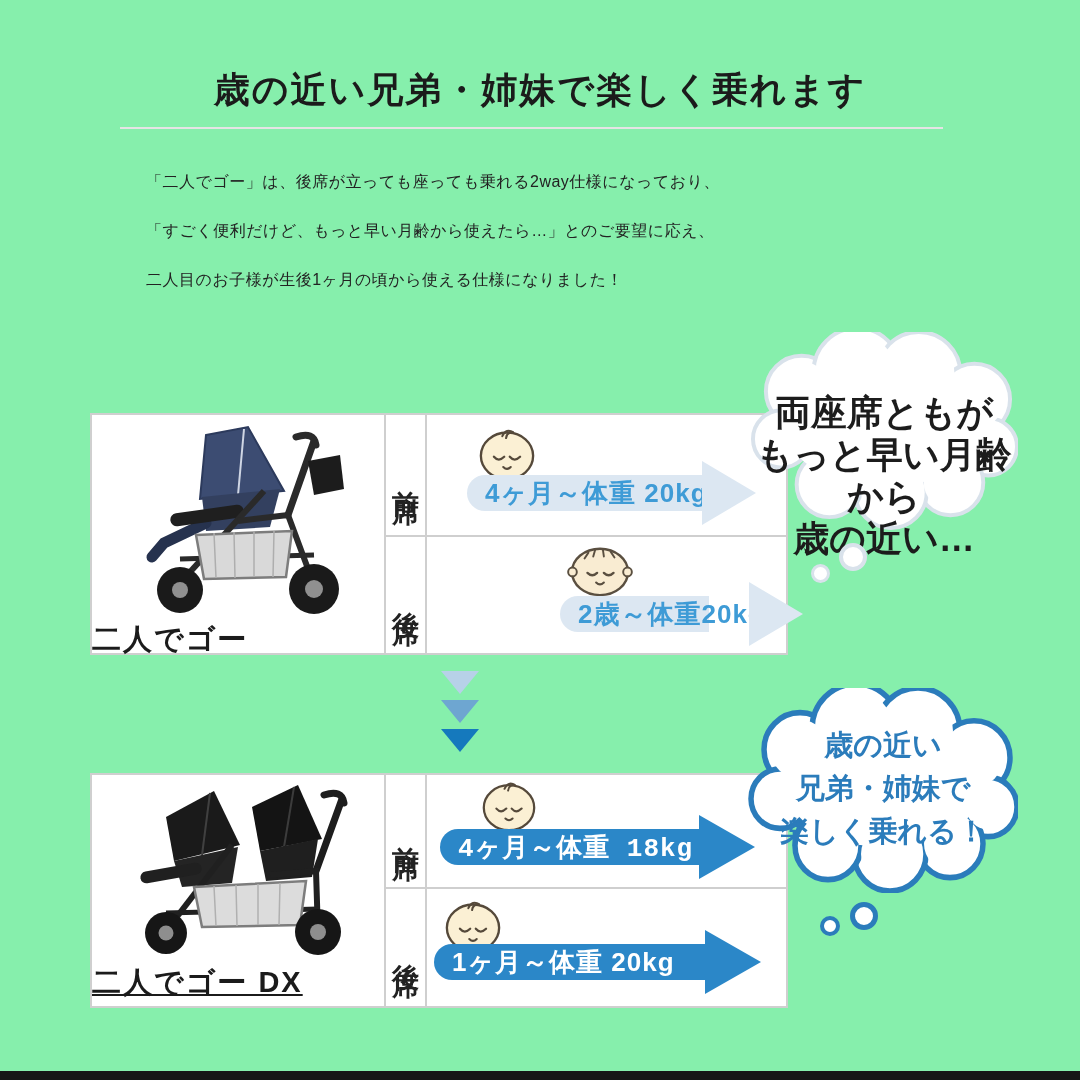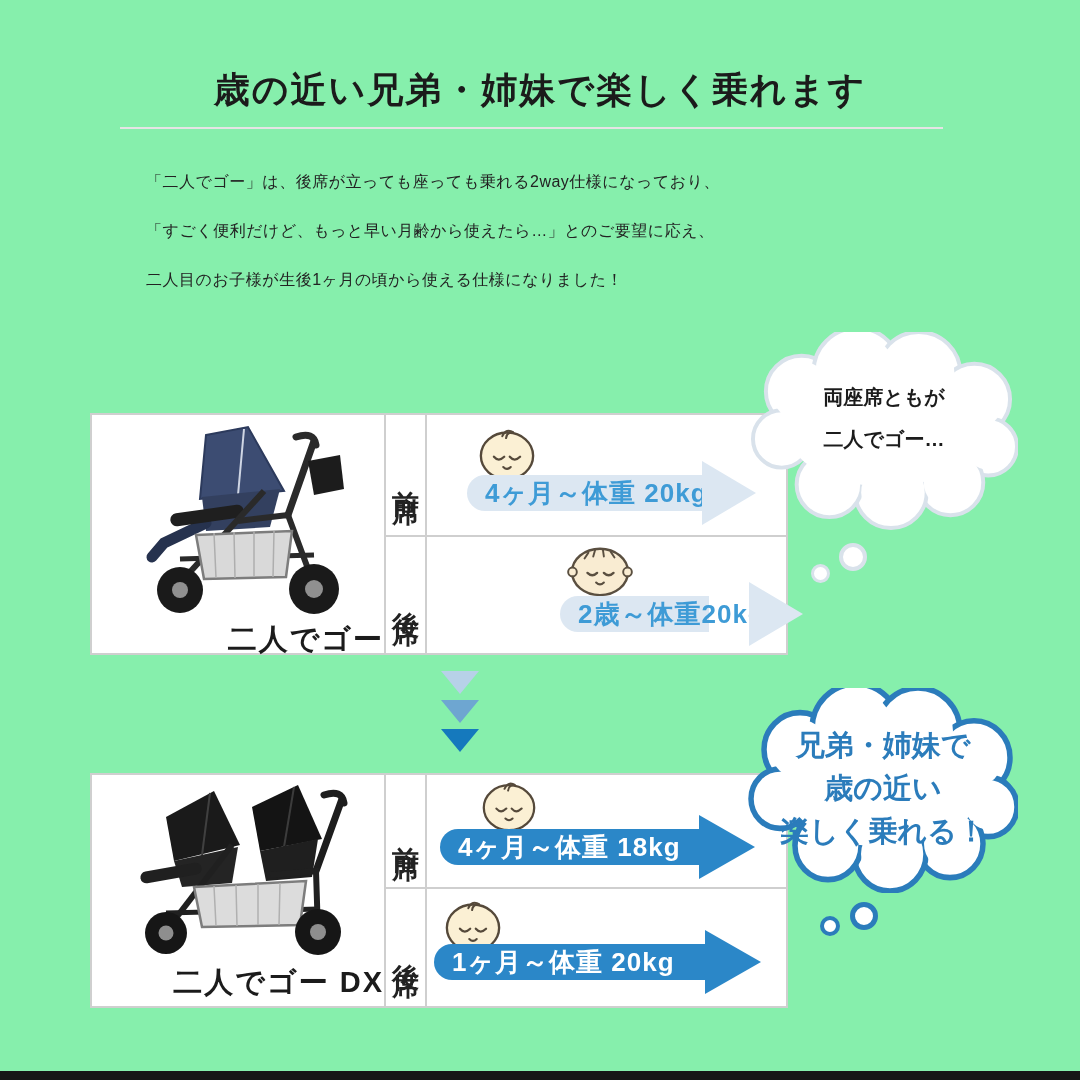--- a/index.html
+++ b/index.html
@@ -16,21 +16,21 @@
   
   .intro{position:absolute;left:146px;top:157px;width:810px;font-size:16px;line-height:49px;color:#222;letter-spacing:.5px;}
   
   .panel{position:absolute;left:90px;width:698px;border:2px solid #cfcfcf;background:#fff;box-sizing:border-box;}
   #panel-1{top:413px;height:242px;}
   #panel-2{top:773px;height:235px;}
   .v-line{position:absolute;top:0;bottom:0;width:2px;background:#cfcfcf;}
   .h-line{position:absolute;height:2px;background:#cfcfcf;right:0;}
   .product-cell{position:absolute;left:0;top:0;bottom:0;width:292px;}
   .product-img{position:absolute;}
-  .product-label{position:absolute;left:0;width:292px;text-align:right;font-size:29px;font-weight:bold;color:#1b1b1b;letter-spacing:2px;}
+  .product-label{position:absolute;left:0;width:292px;text-align:left;font-size:29px;font-weight:bold;color:#1b1b1b;letter-spacing:2px;}
   .seat-cell{position:absolute;left:292px;width:43px;display:flex;align-items:center;justify-content:center;}
   .seat-cell span{writing-mode:vertical-rl;text-orientation:upright;font-size:27px;font-weight:600;letter-spacing:6px;color:#222;}
   .face-icon{position:absolute;}
   
   .range-arrow{position:absolute;display:flex;align-items:center;height:64px;}
   .range-arrow .pill{
     height:36px;border-radius:18px 0 0 18px;display:flex;align-items:center;
     padding-left:18px;box-sizing:border-box;white-space:nowrap;
     font-size:26px;font-weight:bold;letter-spacing:1px;
   }
@@ -47,21 +47,21 @@
   
   .bubble{position:absolute;}
   #bubble-1{left:750px;top:332px;width:268px;height:252px;}
   #bubble-2{left:748px;top:688px;width:270px;height:252px;}
   .cloud{position:absolute;left:0;top:0;width:100%;}
   #bubble-1 .cloud{height:198px;}
   #bubble-2 .cloud{height:205px;}
   .cloud .lobes{stroke:var(--bubble-gray,#d9e2eb);stroke-width:4;}
   .cloud.blue .lobes{stroke:var(--bubble-blue,#2b7cbb);stroke-width:5.5;}
   .bubble-text{position:absolute;left:0;right:0;text-align:center;font-weight:bold;}
-  #bubble-1 .bubble-text{top:44px;font-size:20px;line-height:42px;color:#1c1c1c;}
+  #bubble-1 .bubble-text{top:60px;font-size:36px;line-height:42px;color:#1c1c1c;}
   #bubble-2 .bubble-text{top:36px;font-size:29px;line-height:43px;color:var(--bubble-blue,#2b7cbb);}
   .dot{position:absolute;background:#fff;border-radius:50%;box-sizing:border-box;}
   #bubble-1 .dot.big{left:89px;top:211px;width:28px;height:28px;border:4px solid var(--bubble-gray,#d9e2eb);}
   #bubble-1 .dot.small{left:61px;top:232px;width:19px;height:19px;border:3.5px solid var(--bubble-gray,#d9e2eb);}
   #bubble-2 .dot.big{left:102px;top:214px;width:28px;height:28px;border:5px solid var(--bubble-blue,#2b7cbb);}
   #bubble-2 .dot.small{left:72px;top:228px;width:20px;height:20px;border:4.5px solid var(--bubble-blue,#2b7cbb);}
   
   .bottom-bar{position:absolute;left:0;right:0;bottom:0;height:9px;background:var(--bottom-bar,#161616);}
 </style>
 </head>
@@ -165,38 +165,38 @@
         <path d="M56 148 L122 62" stroke="#202020" stroke-width="6" fill="none"></path>
         <path d="M208 150 L206 88 L160 92" stroke="#202020" stroke-width="6" fill="none"></path>
         <path d="M56 130 L208 126" stroke="#202020" stroke-width="5" fill="none"></path>
         <path d="M84 104 L196 98 L190 142 L92 144 Z" fill="#dcdcdc" stroke="#7d7d7d" stroke-width="2.5"></path>
         <path d="M104 103 L106 143 M126 102 L127 143 M148 101 L148 142 M170 100 L169 142" stroke="#b0b0b0" stroke-width="1.5"></path>
         <circle cx="56" cy="150" r="21" fill="#161616"></circle>
           <circle cx="56" cy="150" r="7.5" fill="#8e8e8e"></circle>
         <circle cx="208" cy="149" r="23" fill="#161616"></circle>
           <circle cx="208" cy="149" r="8" fill="#8e8e8e"></circle>
       </svg>
-      <div class="product-label" style="top:188px;">二人でゴー DX</div>
+      <div class="product-label" style="top:188px;text-decoration:underline;">二人でゴー DX</div>
     </div>
 
     <div class="seat-cell" style="top:0;height:112px;">
       <span>前席</span>
     </div>
     <div class="seat-cell" style="top:114px;height:117px;">
       <span>後席</span>
     </div>
 
     <svg class="face-icon" style="left:388px;top:3px;width:58px;height:54px;" viewBox="0 0 64 60">
       <ellipse cx="32" cy="33" rx="28" ry="25" fill="#fbf0d4" stroke="#55493a" stroke-width="2.5"></ellipse>
       <path d="M27 12 q4 -9 12 -4 q-7 -1 -8 6" fill="none" stroke="#55493a" stroke-width="2.2" stroke-linecap="round"></path>
       <path d="M18 34 q5 6 11 0 M35 34 q5 6 11 0" fill="none" stroke="#55493a" stroke-width="2.4" stroke-linecap="round"></path>
       <path d="M28 45 q4 4 8 0" fill="none" stroke="#55493a" stroke-width="2.2" stroke-linecap="round"></path>
     </svg>
     <div class="range-arrow solid" style="left:348px;top:40px;">
-      <div class="pill" style="width:259px;">
+      <div class="pill" style="width:259px;font-family:Liberation Mono, monospace;">
           <span>4ヶ月～体重 18kg</span>
         </div>
       <div class="head"></div>
     </div>
 
     <svg class="face-icon" style="left:350px;top:122px;width:62px;height:56px;" viewBox="0 0 64 60">
       <ellipse cx="32" cy="33" rx="28" ry="25" fill="#fbf0d4" stroke="#55493a" stroke-width="2.5"></ellipse>
       <path d="M27 12 q4 -9 12 -4 q-7 -1 -8 6" fill="none" stroke="#55493a" stroke-width="2.2" stroke-linecap="round"></path>
       <path d="M18 34 q5 6 11 0 M35 34 q5 6 11 0" fill="none" stroke="#55493a" stroke-width="2.4" stroke-linecap="round"></path>
       <path d="M28 45 q4 4 8 0" fill="none" stroke="#55493a" stroke-width="2.2" stroke-linecap="round"></path>
@@ -230,21 +230,22 @@
           <circle cx="240" cy="116" r="23"></circle>
           <circle cx="202" cy="152" r="27"></circle>
         <circle cx="142" cy="162" r="30"></circle>
           <circle cx="80" cy="154" r="27"></circle>
           <circle cx="32" cy="108" r="23"></circle>
         <ellipse cx="136" cy="100" rx="98" ry="56"></ellipse>
       </g>
     </svg>
     <div class="bubble-text">
       <div>両座席ともが</div>
-      <div>二人でゴー…</div>
+      <div>もっと早い月齢から</div>
+      <div>歳の近い…</div>
     </div>
     <div class="dot big"></div>
     <div class="dot small"></div>
   </div>
 
   <div class="bubble" id="bubble-2">
     <svg class="cloud blue" viewBox="0 0 270 200" preserveAspectRatio="none">
       <g class="lobes" fill="#fff">
         <circle cx="52" cy="60" r="36"></circle>
           <circle cx="108" cy="40" r="44"></circle>
@@ -263,22 +264,22 @@
         <circle cx="226" cy="68" r="29"></circle>
           <circle cx="240" cy="116" r="22"></circle>
           <circle cx="202" cy="152" r="26"></circle>
         <circle cx="142" cy="162" r="29"></circle>
           <circle cx="80" cy="154" r="26"></circle>
           <circle cx="32" cy="108" r="22"></circle>
         <ellipse cx="136" cy="100" rx="96" ry="55"></ellipse>
       </g>
     </svg>
     <div class="bubble-text">
+      <div>歳の近い</div>
       <div>兄弟・姉妹で</div>
-      <div>歳の近い</div>
       <div>楽しく乗れる！</div>
     </div>
     <div class="dot big"></div>
     <div class="dot small"></div>
   </div>
 
   <div class="bottom-bar"></div>
 </div>
 
 </body></html>

